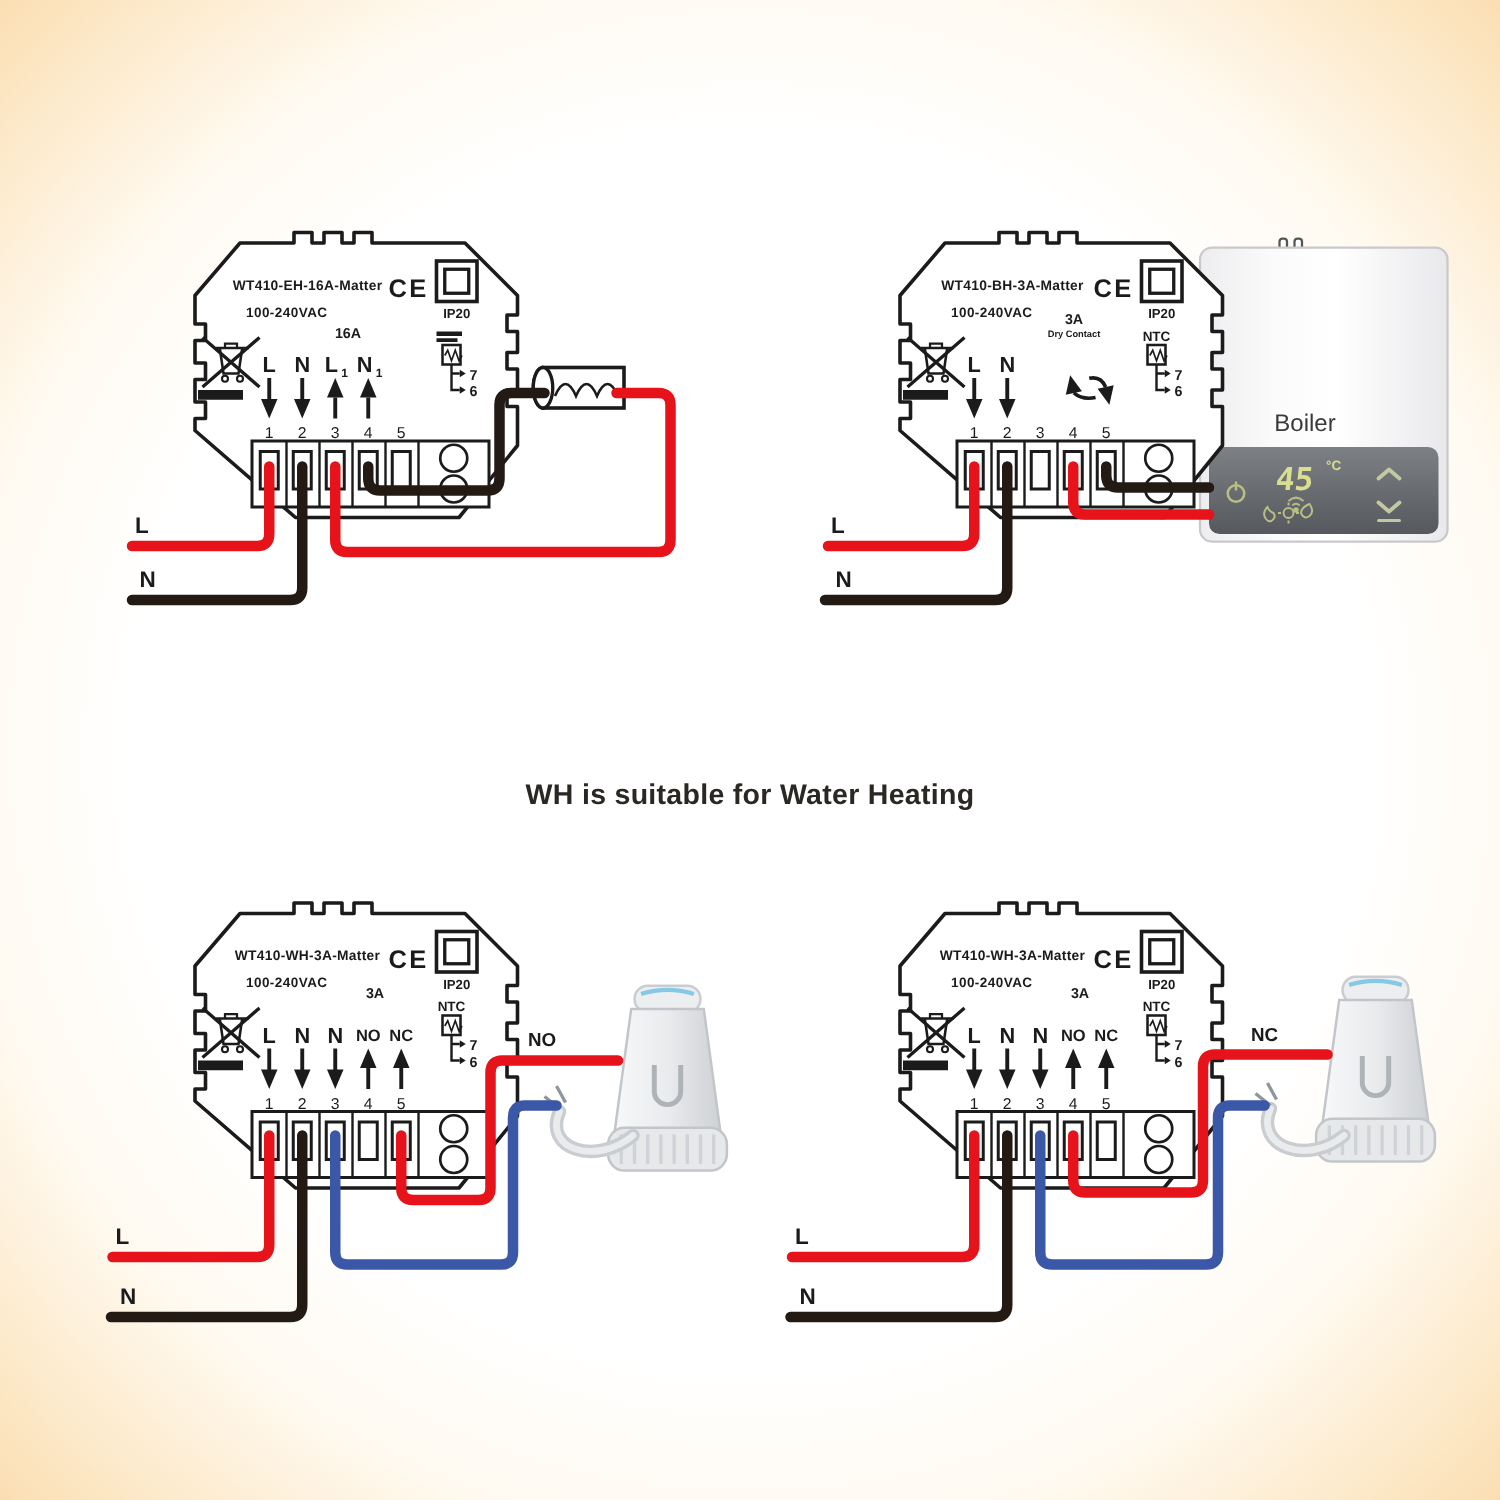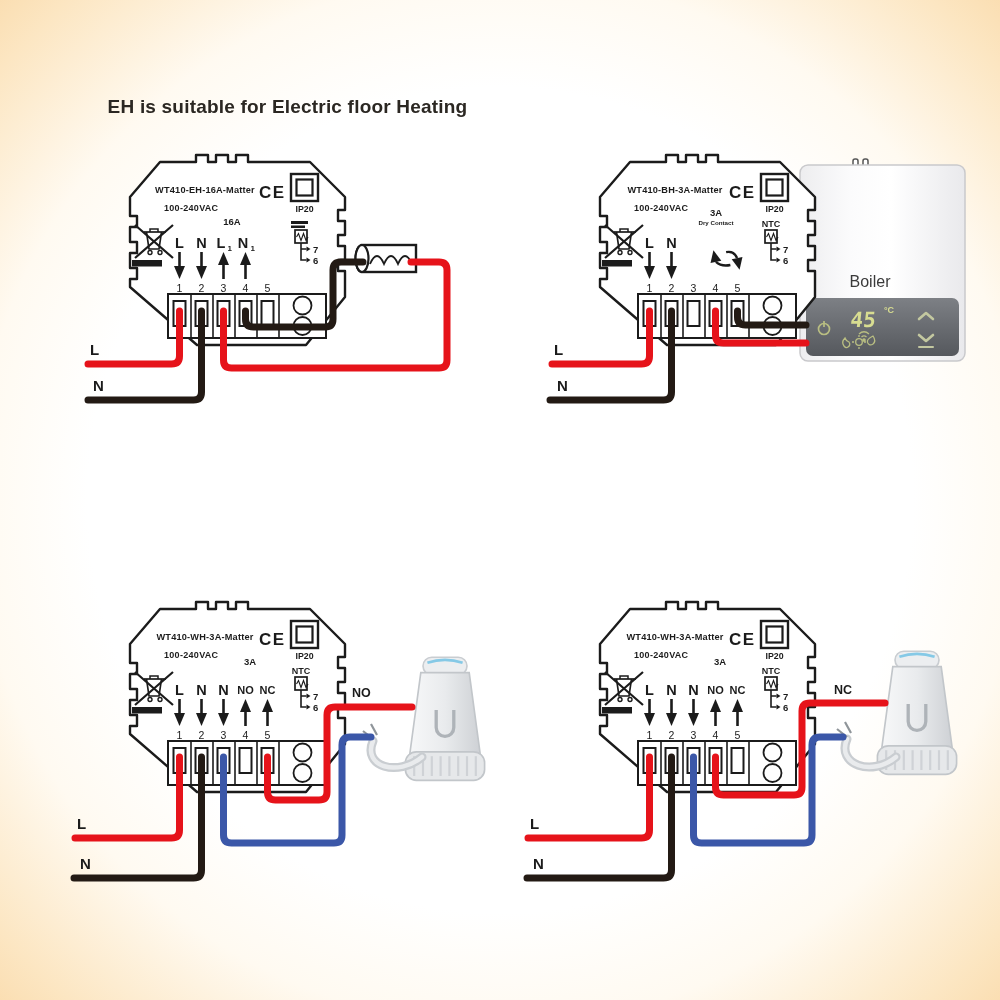--- a/index.html
+++ b/index.html
@@ -121,21 +121,21 @@
             <line x1="46" y1="92" x2="46" y2="110"></line>
         <line x1="54" y1="92" x2="54" y2="110"></line>
             <line x1="62" y1="92" x2="62" y2="110"></line>
         <line x1="70" y1="92" x2="70" y2="110"></line>
             <line x1="78" y1="92" x2="78" y2="110"></line>
       </g>
     </g>
   </defs>
 </svg>
 
-<div class="sec-title" id="t-eh">EH is suitable for Electric floor Heating</div>
+<div class="sec-title" id="t-wh">WH is suitable for Water Heating</div>
 
 <svg id="svg-eh" width="455" height="285" viewBox="0 0 455 285">
   <use href="#coil" transform="translate(296,105)"></use>
   <g transform="translate(60,8)">
     <use href="#dev-body"></use>
     <text class="t-model" x="85" y="45">WT410-EH-16A-Matter</text>
     <text class="t-volt" x="44" y="63">100-240VAC</text>
     <text class="t-ce" x="139" y="50">CE</text>
     <text class="t-ip" x="184.5" y="64">IP20</text>
     <text class="t-rating" x="112" y="77">16A</text>

